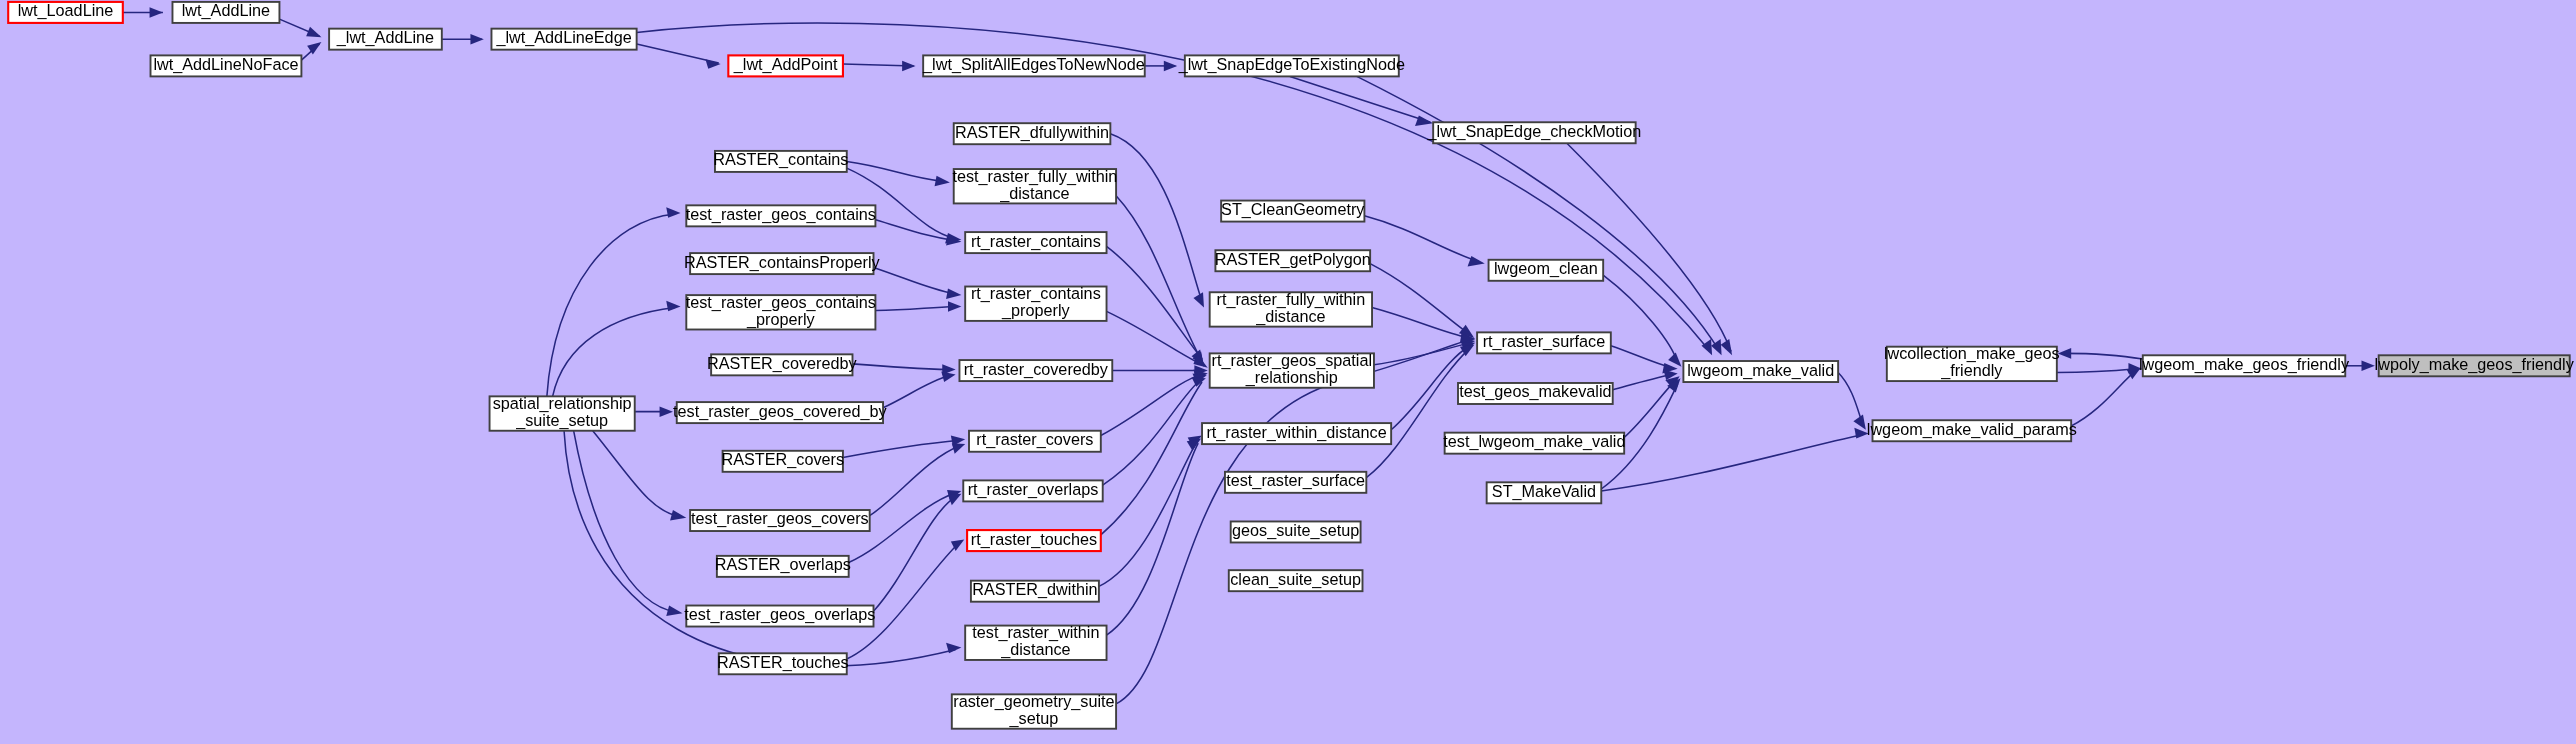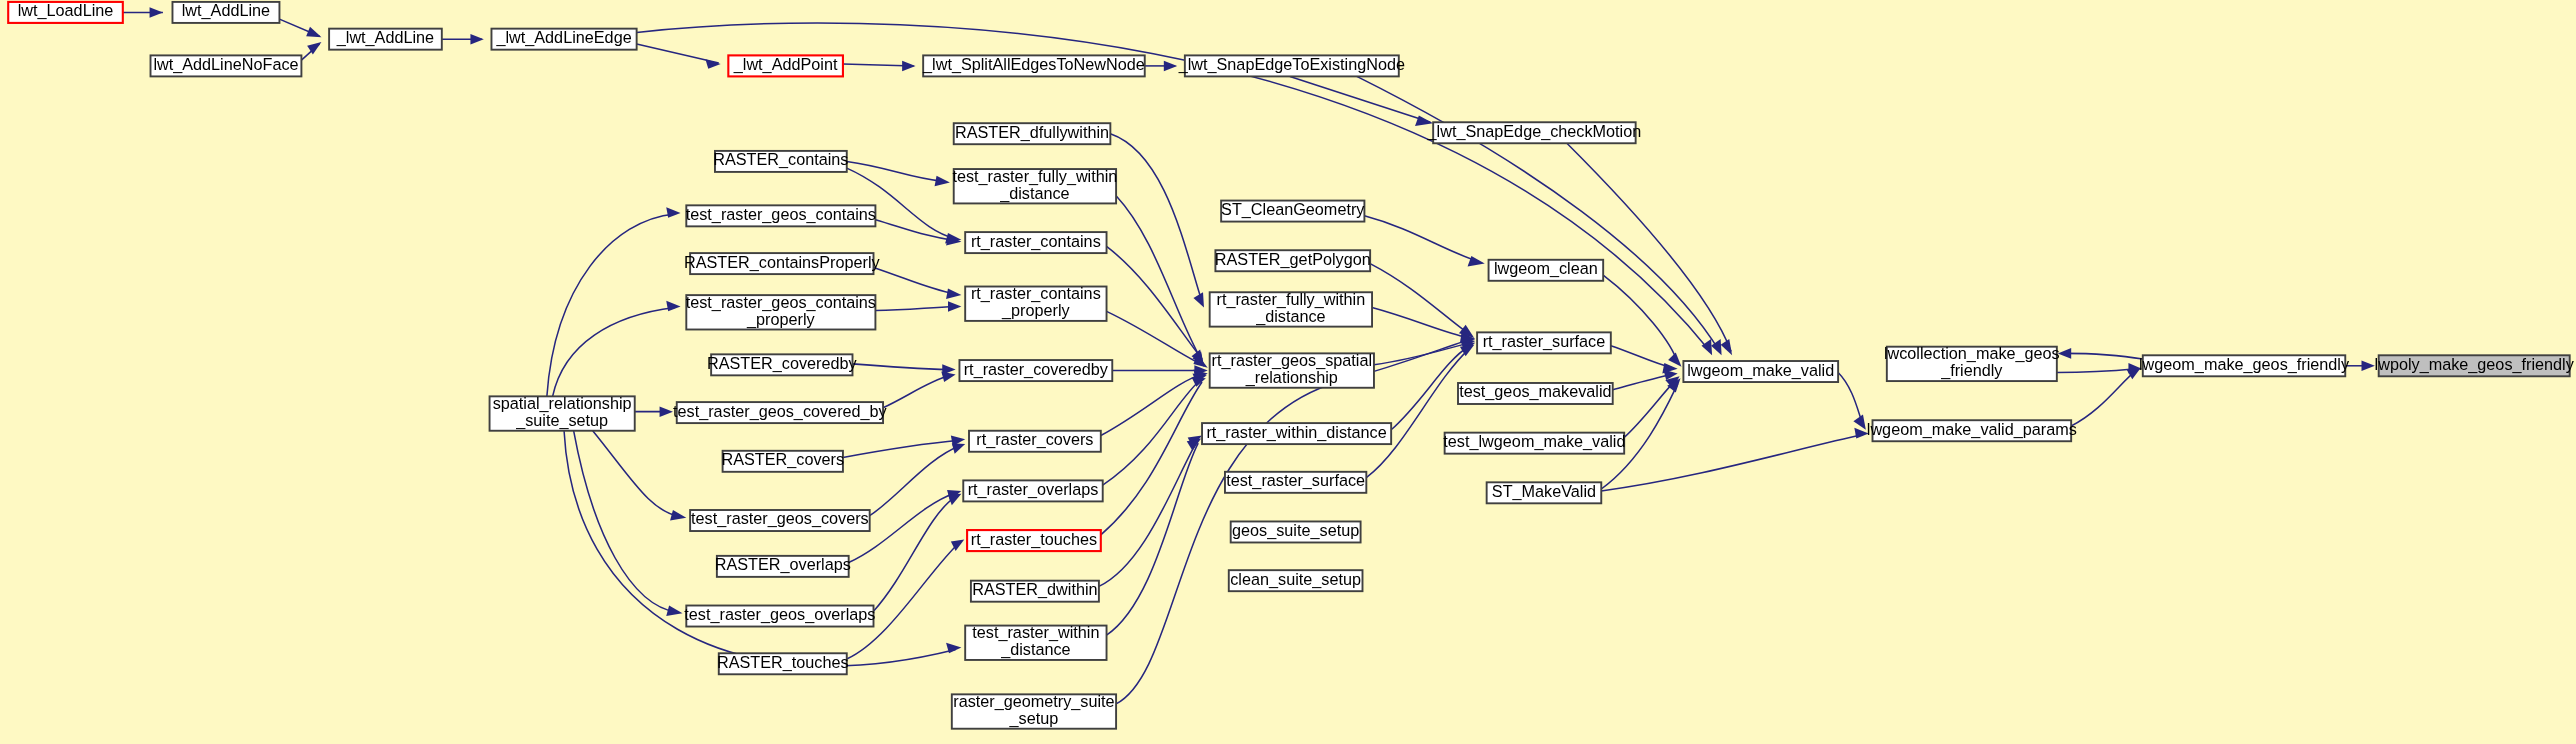--- a/index.html
+++ b/index.html
@@ -8,21 +8,21 @@
     background: #ffffff;
   }
   body {
     font-family: "Liberation Sans", sans-serif;
   }
   #graph-wrap {
     position: relative;
     width: 2576px;
     height: 744px;
     overflow: hidden;
-    background: #fef9c3;
+    background: #c4b5fd;
   }
   svg#callgraph {
     display: block;
     width: 2576px;
     height: 744px;
   }
   .node-box {
     fill: #ffffff;
     stroke: #404040;
     stroke-width: 2;

